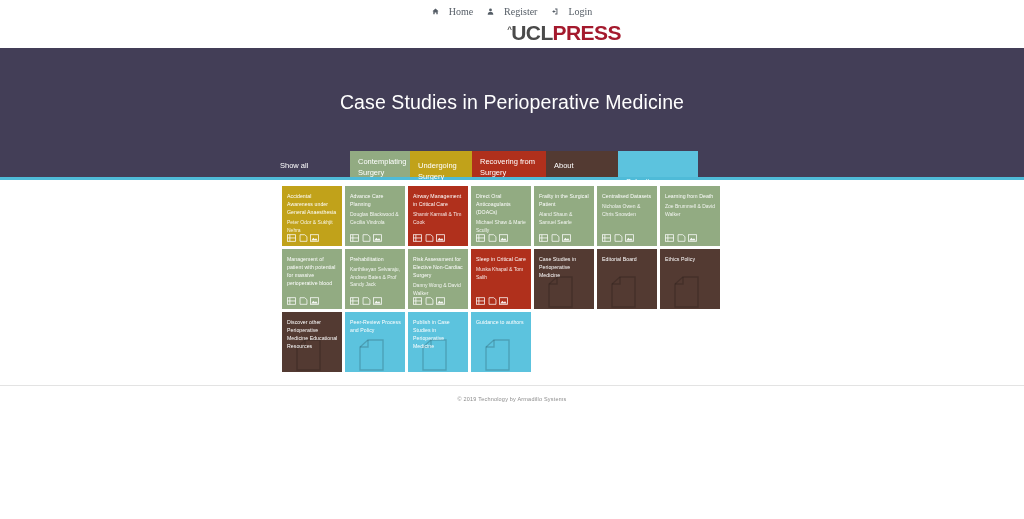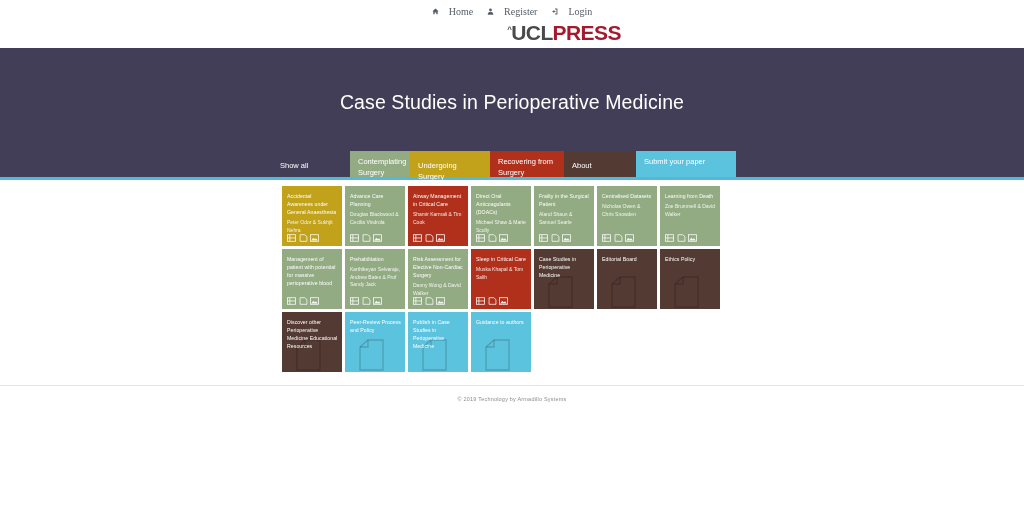--- a/index.html
+++ b/index.html
@@ -89,24 +89,24 @@
   .navtab {
     font-size: 7.5px;
     color: #ffffff;
     padding: 6px 8px 0 8px;
     line-height: 1.42;
     cursor: pointer;
     white-space: normal;
   }
   .navtab.show-all  { background: #433e57; width: 78px; padding-top: 10px; }
   .navtab.t1 { background: #92ab82; width: 60px; }
-  .navtab.t2 { background: #c1a21a; width: 80px; padding-top: 10px; }
+  .navtab.t2 { background: #c1a21a; width: 62px; padding-top: 10px; }
   .navtab.t3 { background: #b0301c; width: 74px; }
   .navtab.t4 { background: #533a32; width: 72px; padding-top: 10px; }
-  .navtab.t5 { background: #5cc3de; width: 100px; padding-top: 6px; }
+  .navtab.t5 { background: #5cc3de; width: 80px; padding-top: 26px; }
 
   
   .content {
     background: #ffffff;
     padding: 6px 0 0 0;
   }
   .grid {
     width: 442px;
     margin: 0 auto 0 282px;
     display: flex;

